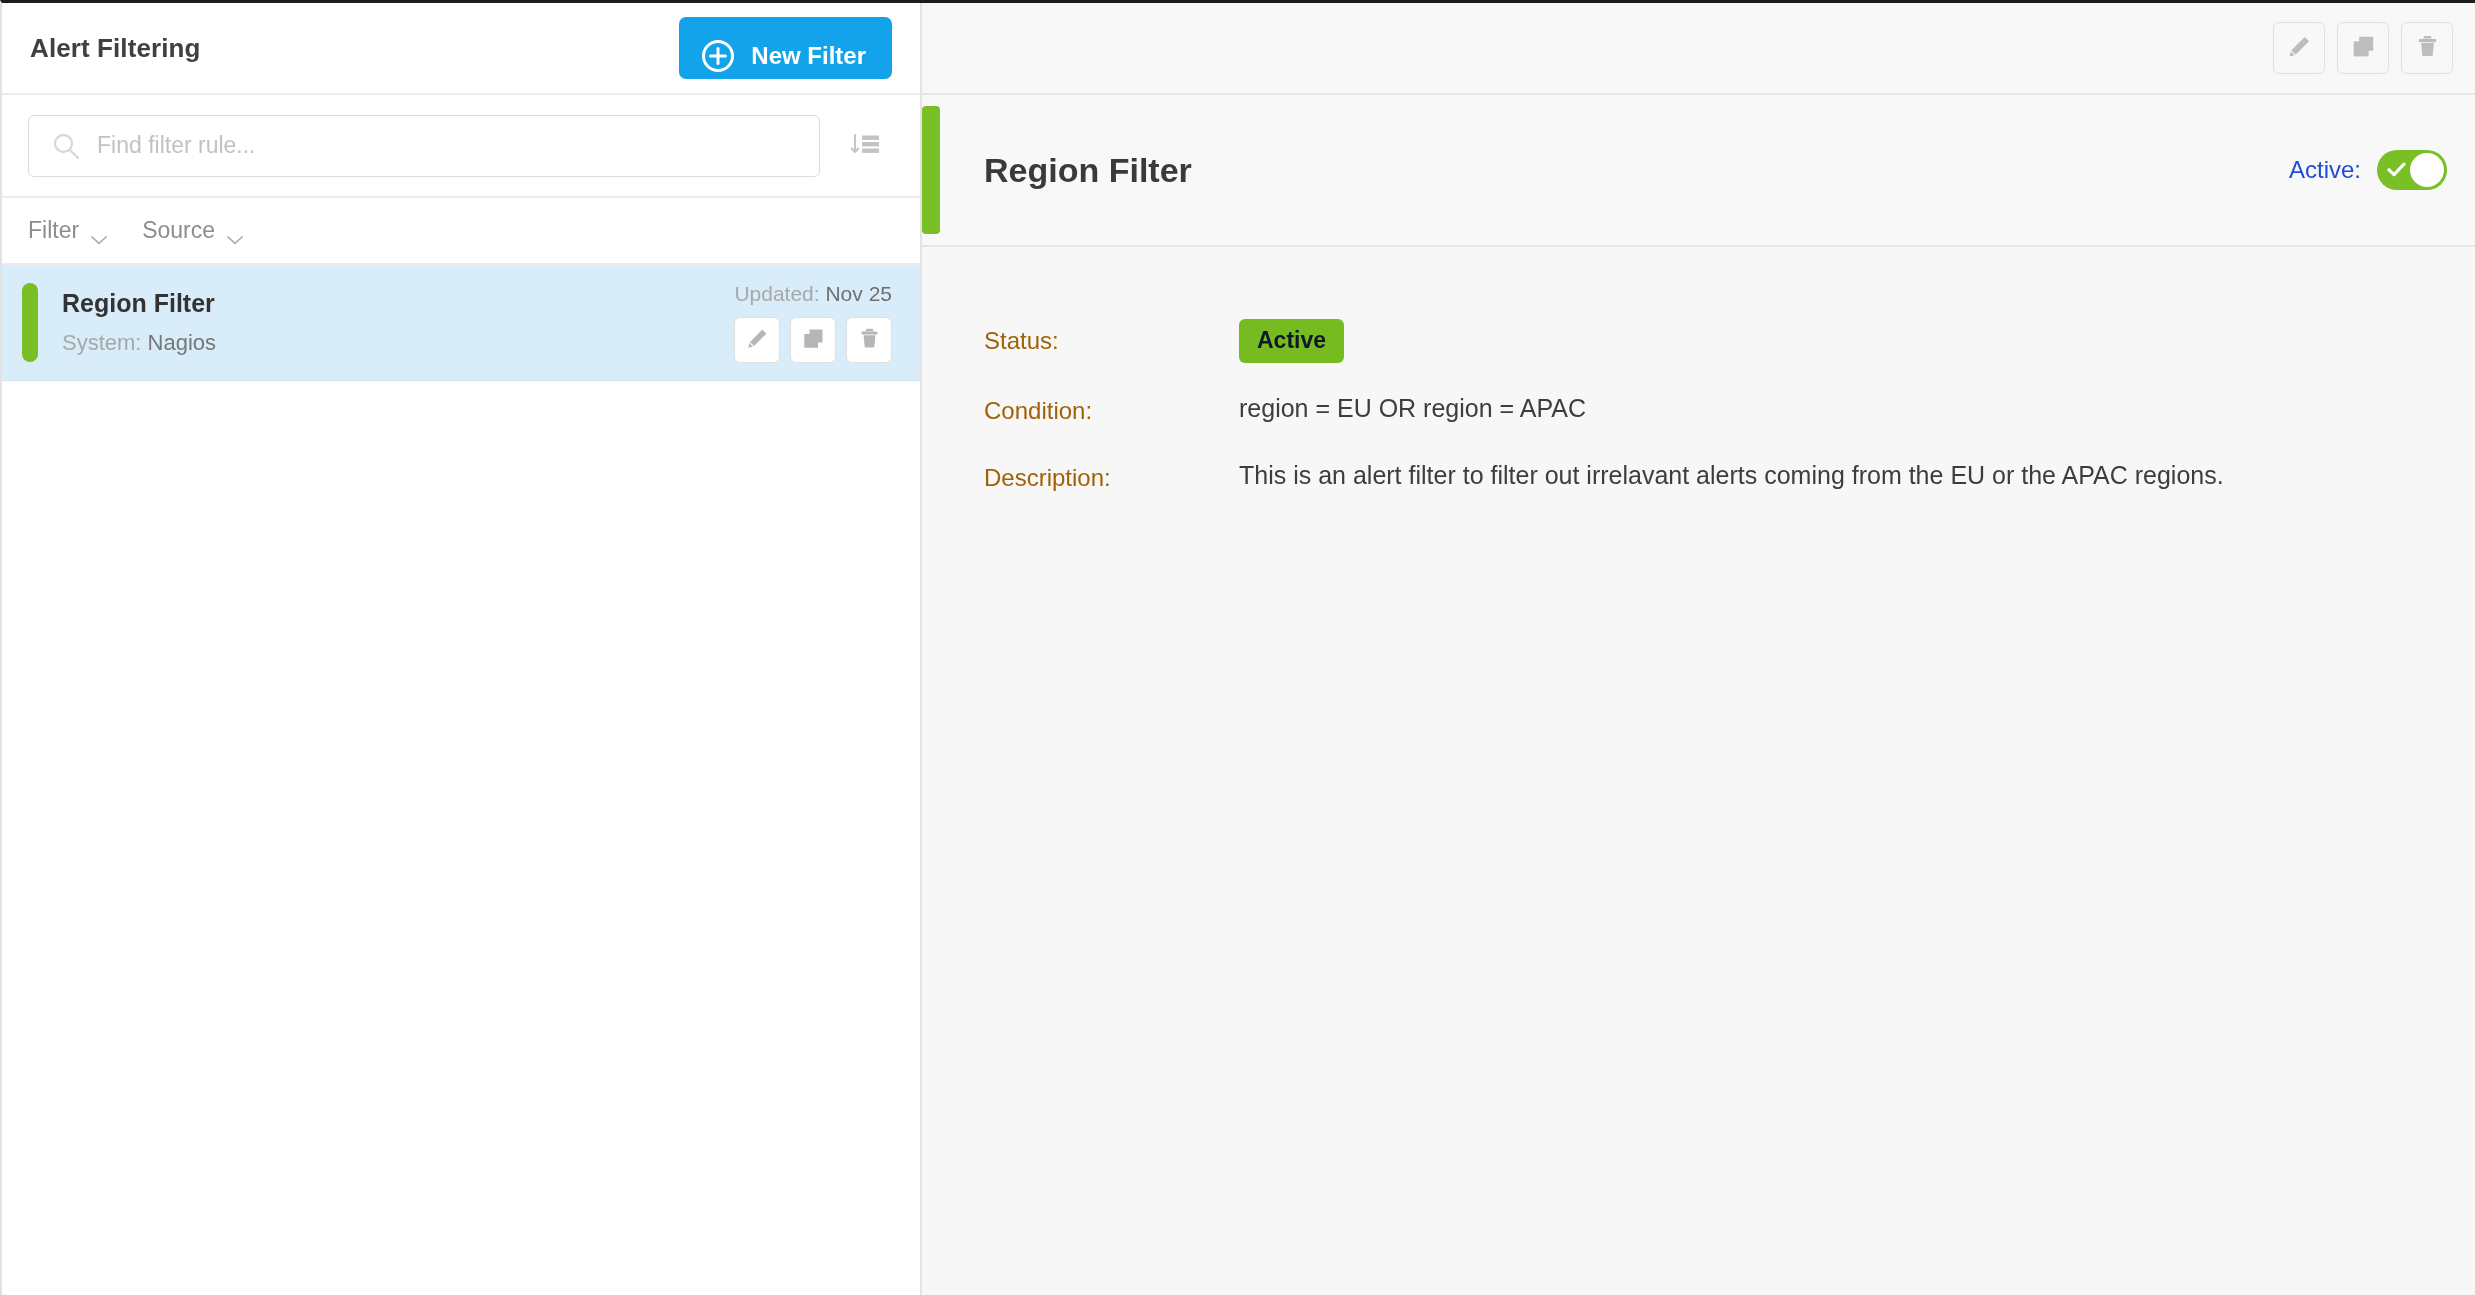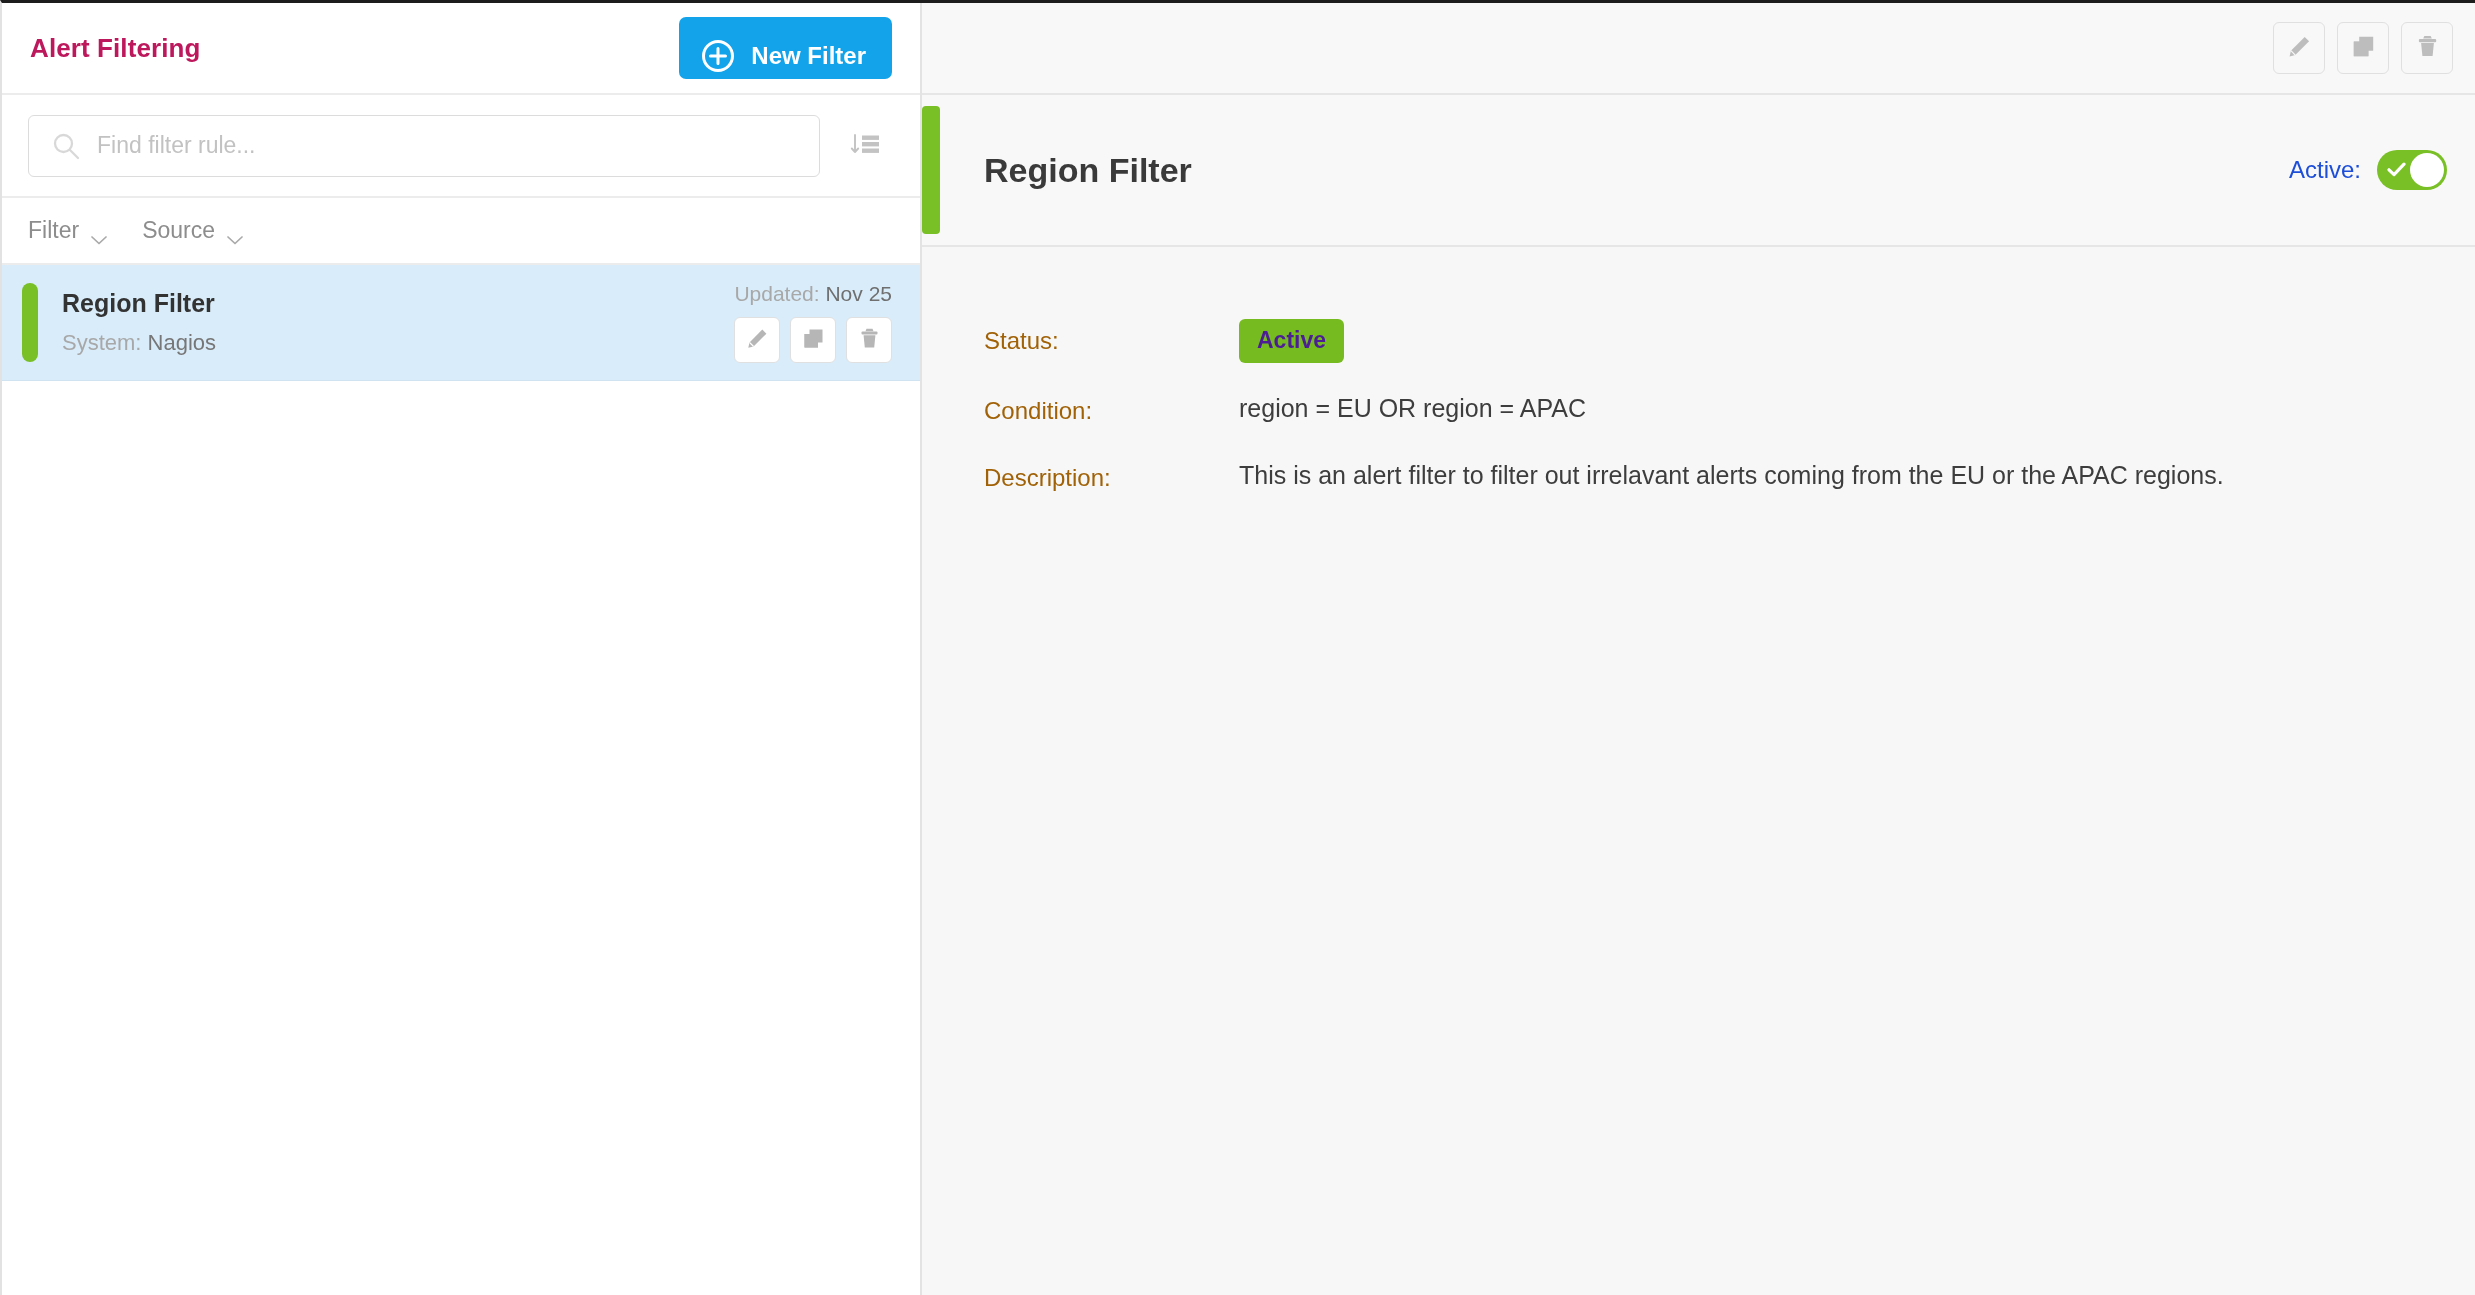--- a/index.html
+++ b/index.html
@@ -45,21 +45,21 @@
     display: flex;
     align-items: center;
     justify-content: space-between;
     padding: 0 28px 0 28px;
     border-bottom: 2px solid #ececec;
   }
 
   .lp-title {
     font-size: 26px;
     font-weight: bold;
-    color: #be185d;
+    color: #404040;
     letter-spacing: 0.1px;
   }
 
   .new-filter-btn {
     display: inline-flex;
     align-items: center;
     gap: 16px;
     background: #13a3eb;
     color: #ffffff;
     border: none;
@@ -341,21 +341,21 @@
     font-size: 25px;
     color: #3d3d3d;
     line-height: 1.35;
   }
   .field-row.status-row { margin-bottom: 29px; }
   .field-row.status-row .field-label { padding-top: 8px; }
 
   .badge {
     display: inline-block;
     background: #76bc21;
-    color: #4c1d95;
+    color: #0f172a;
     font-size: 23px;
     font-weight: bold;
     border-radius: 6px;
     padding: 10px 18px 11px 18px;
     line-height: 1;
   }
 </style>
 </head>
 <body>
 

